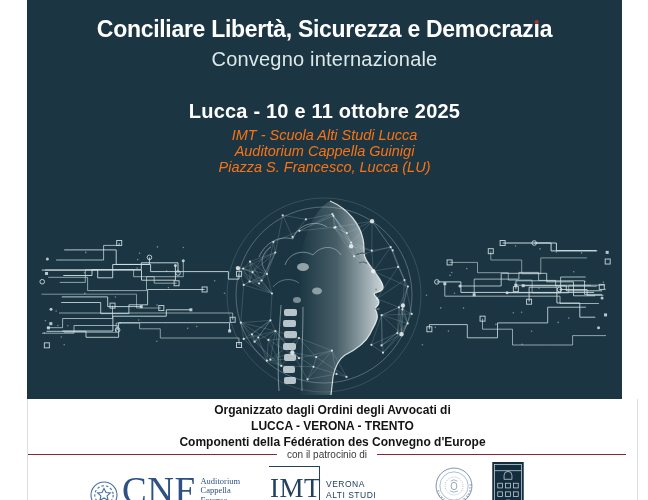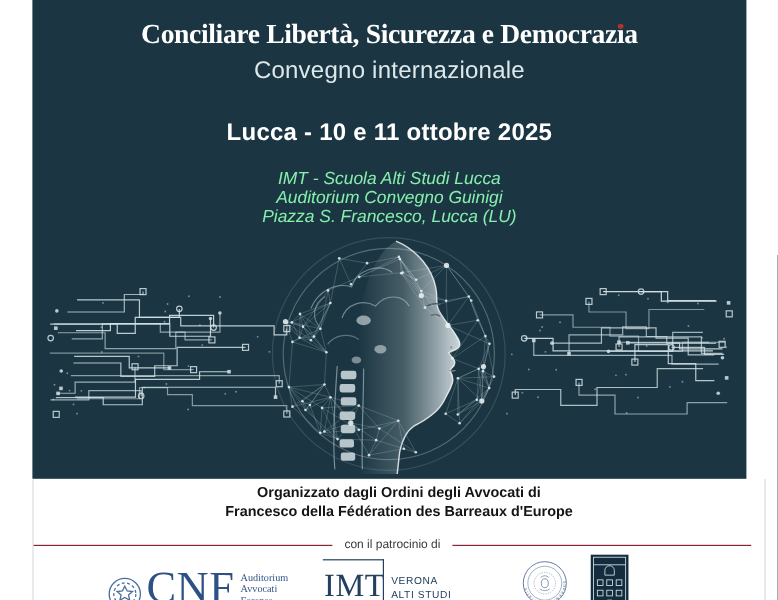--- a/index.html
+++ b/index.html
@@ -10,38 +10,38 @@
   }
   
   .panel{
     position:absolute;left:27px;top:0;width:595px;height:399px;
     background:var(--panel-teal,#1b3642);
     color:#fff;text-align:center;
   }
   .title{
     margin:16px 10px 0;
     font-size:23px;font-weight:bold;letter-spacing:-0.3px;
-    color:#ffffff;line-height:1.15;font-family:Liberation Serif, serif;
+    color:#ffffff;line-height:1.15;
   }
   .red-i{position:relative;}
   .red-i-dot{
     position:absolute;left:50%;transform:translateX(-50%);
     top:3.5px;width:4.6px;height:4.6px;border-radius:50%;
     background:var(--accent-red,#b03230);
   }
   .subtitle{
     margin:6px 10px 12px;
     font-size:20px;font-weight:400;letter-spacing:0.2px;
     color:#dde8ea;line-height:1.1;
   }
   .date-line{
-    margin:30px 10px 18px;
+    margin:30px 10px 4px;
     font-size:20px;font-weight:bold;color:#ffffff;letter-spacing:0.2px;
   }
-  .venue{font-style:italic;color:#86efac;
+  .venue{font-style:italic;color:#f97316;
     font-size:14.5px;line-height:16px;}
   .brain-art{position:absolute;left:0;top:195px;width:595px;height:200px;}
   
   .footer{
     position:absolute;left:27px;top:399px;width:609px;height:101px;
     border-left:1px solid #dadde2;border-right:1px solid #dadde2;
     color:#141414;
   }
   .org-lines{text-align:center;padding-top:3px;}
   .org-line{font-weight:bold;font-size:12px;line-height:16px;letter-spacing:0;} 
@@ -87,21 +87,21 @@
 </style>
 </head>
 <body style="--panel-teal: #1b3642; --rule-maroon: #8a2434; --accent-red: #b03230; --logo-navy: #2d5185; --imt-navy: #23405f;">
 
 <div class="panel">
   <div class="title">Conciliare Libertà, Sicurezza e Democraz<span class="red-i">ı<span class="red-i-dot"></span></span>a</div>
   <div class="subtitle">Convegno internazionale</div>
   <div class="date-line">Lucca - 10 e 11 ottobre 2025</div>
   <div class="venue">
     <div>IMT - Scuola Alti Studi Lucca</div>
-    <div>Auditorium Convegno Guinigi</div>
+    <div>Auditorium Cappella Guinigi</div>
     <div>Piazza S. Francesco, Lucca (LU)</div>
   </div>
 
   <svg class="brain-art" viewBox="0 0 595 200" xmlns="http://www.w3.org/2000/svg">
     <defs>
       <linearGradient id="faceGrad" x1="0" y1="0" x2="1" y2="0">
         <stop offset="0" stop-color="#cdd7da" stop-opacity="0"></stop>
         <stop offset="0.45" stop-color="#cdd7da" stop-opacity="0.25"></stop>
         <stop offset="1" stop-color="#d6dfe2" stop-opacity="0.95"></stop>
       </linearGradient>
@@ -519,42 +519,43 @@
         <circle cx="375.9" cy="110.5" r="2.2" fill="#edf5f7" opacity="0.85"></circle>
         <circle cx="324.1" cy="51.3" r="2.2" fill="#edf5f7" opacity="0.85"></circle>
         <circle cx="344.8" cy="55.7" r="1.1" fill="#edf5f7" opacity="0.85"></circle>
       </g>
   </svg>
 </div>
 
 <div class="footer">
   <div class="org-lines">
     <div class="org-line">Organizzato dagli Ordini degli Avvocati di</div>
-    <div class="org-line">Francesco della Fédération des Barreaux d'Europe</div>
+    <div class="org-line">LUCCA - VERONA - TRENTO</div>
+    <div class="org-line">Componenti della Fédération des Convegno d'Europe</div>
   </div>
 
   <div class="patronage-row">
     <div class="rline"></div>
     <div class="patronage-label">con il patrocinio di</div>
     <div class="rline"></div>
   </div>
 
   <div class="logo cnf-logo">
     <svg width="30" height="34" viewBox="0 0 30 34" xmlns="http://www.w3.org/2000/svg" style="margin-top:4px;">
       <g stroke="#4a6f9d" fill="none" stroke-width="1.1">
         <circle cx="15" cy="17" r="13"></circle>
         <circle cx="15" cy="17" r="9.2" stroke-dasharray="2.5 2"></circle>
         <path d="M15,10.5 l2,4 4.4,0.4 -3.3,3 1,4.3 -4.1,-2.3 -4.1,2.3 1,-4.3 -3.3,-3 4.4,-0.4 Z"></path>
         <path d="M5,24 q5,4 10,4 q5,0 10,-4" stroke-width="0.9"></path>
       </g>
     </svg>
     <div class="cnf-acronym">CNF</div>
     <div class="cnf-name">
       <div>Auditorium</div>
-      <div>Avvocati</div>
+      <div>Cappella</div>
       <div>Forense</div>
     </div>
   </div>
 
   <div class="logo imt-logo">
     <div class="imt-bracket">
       <div class="imt-acronym">IMT</div>
     </div>
     <div class="imt-name">
       <div>VERONA</div>

